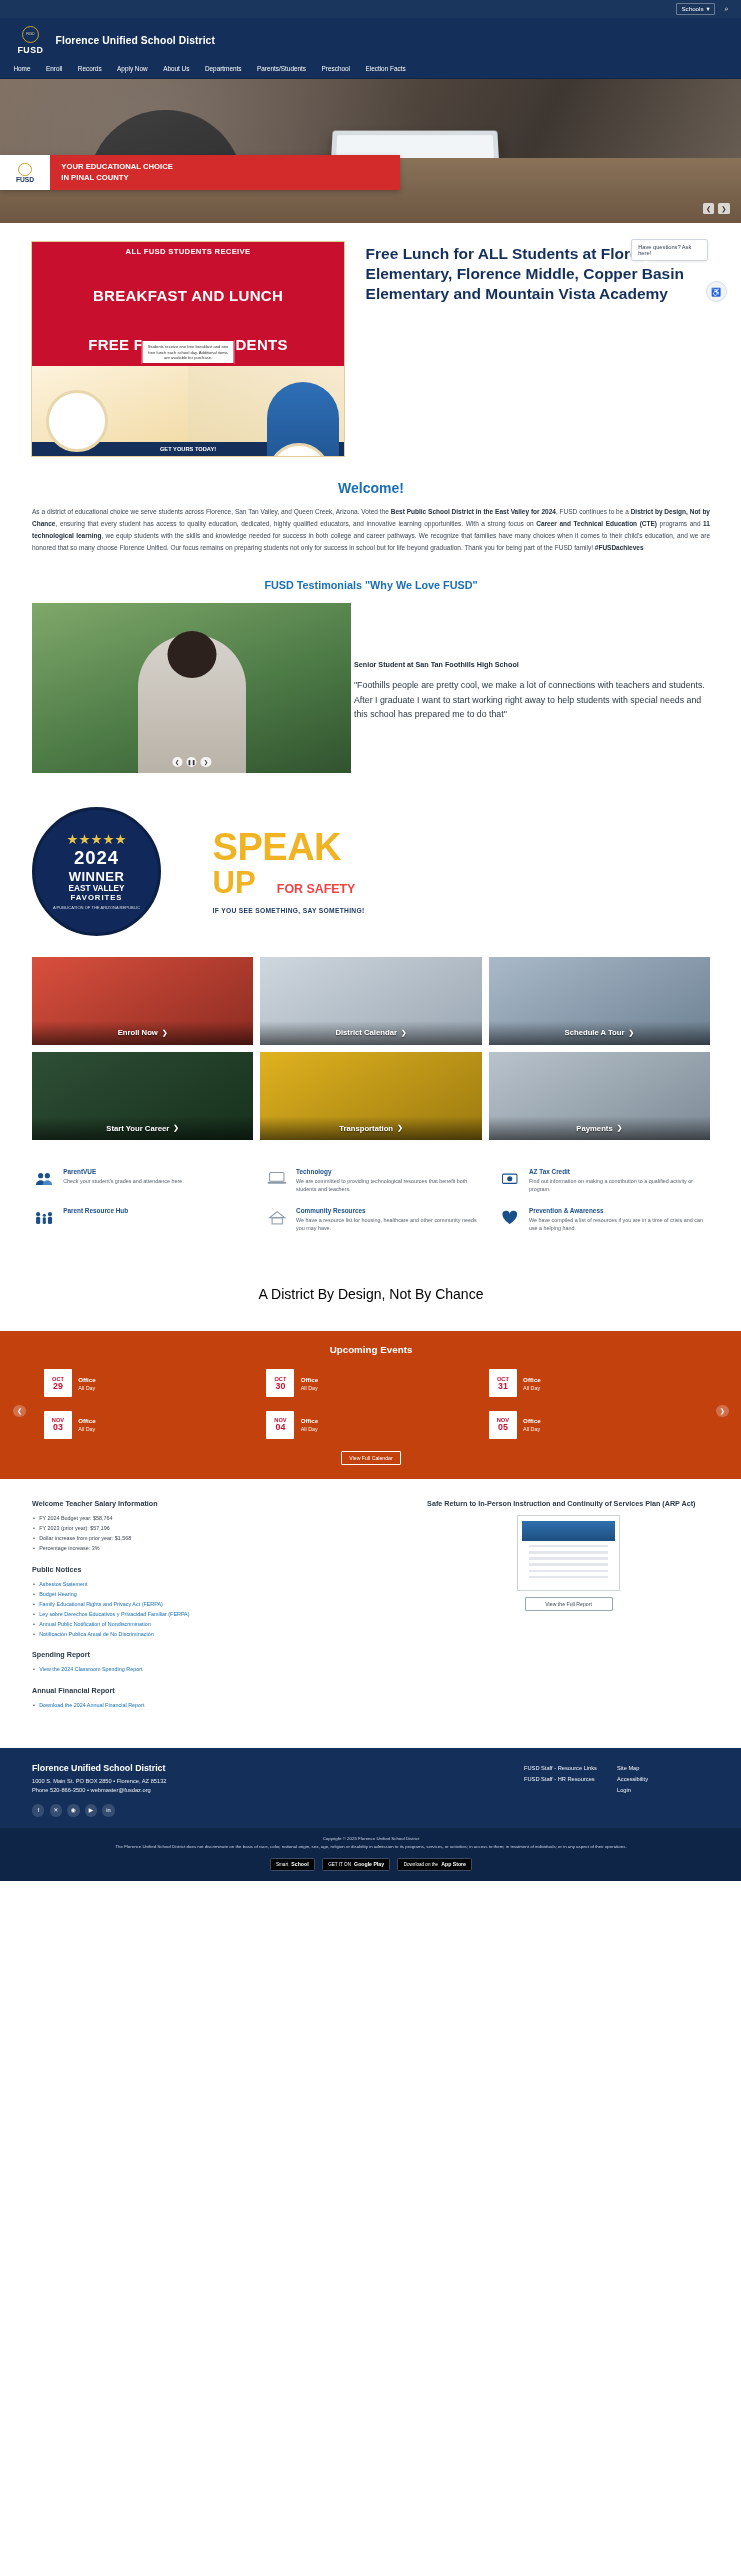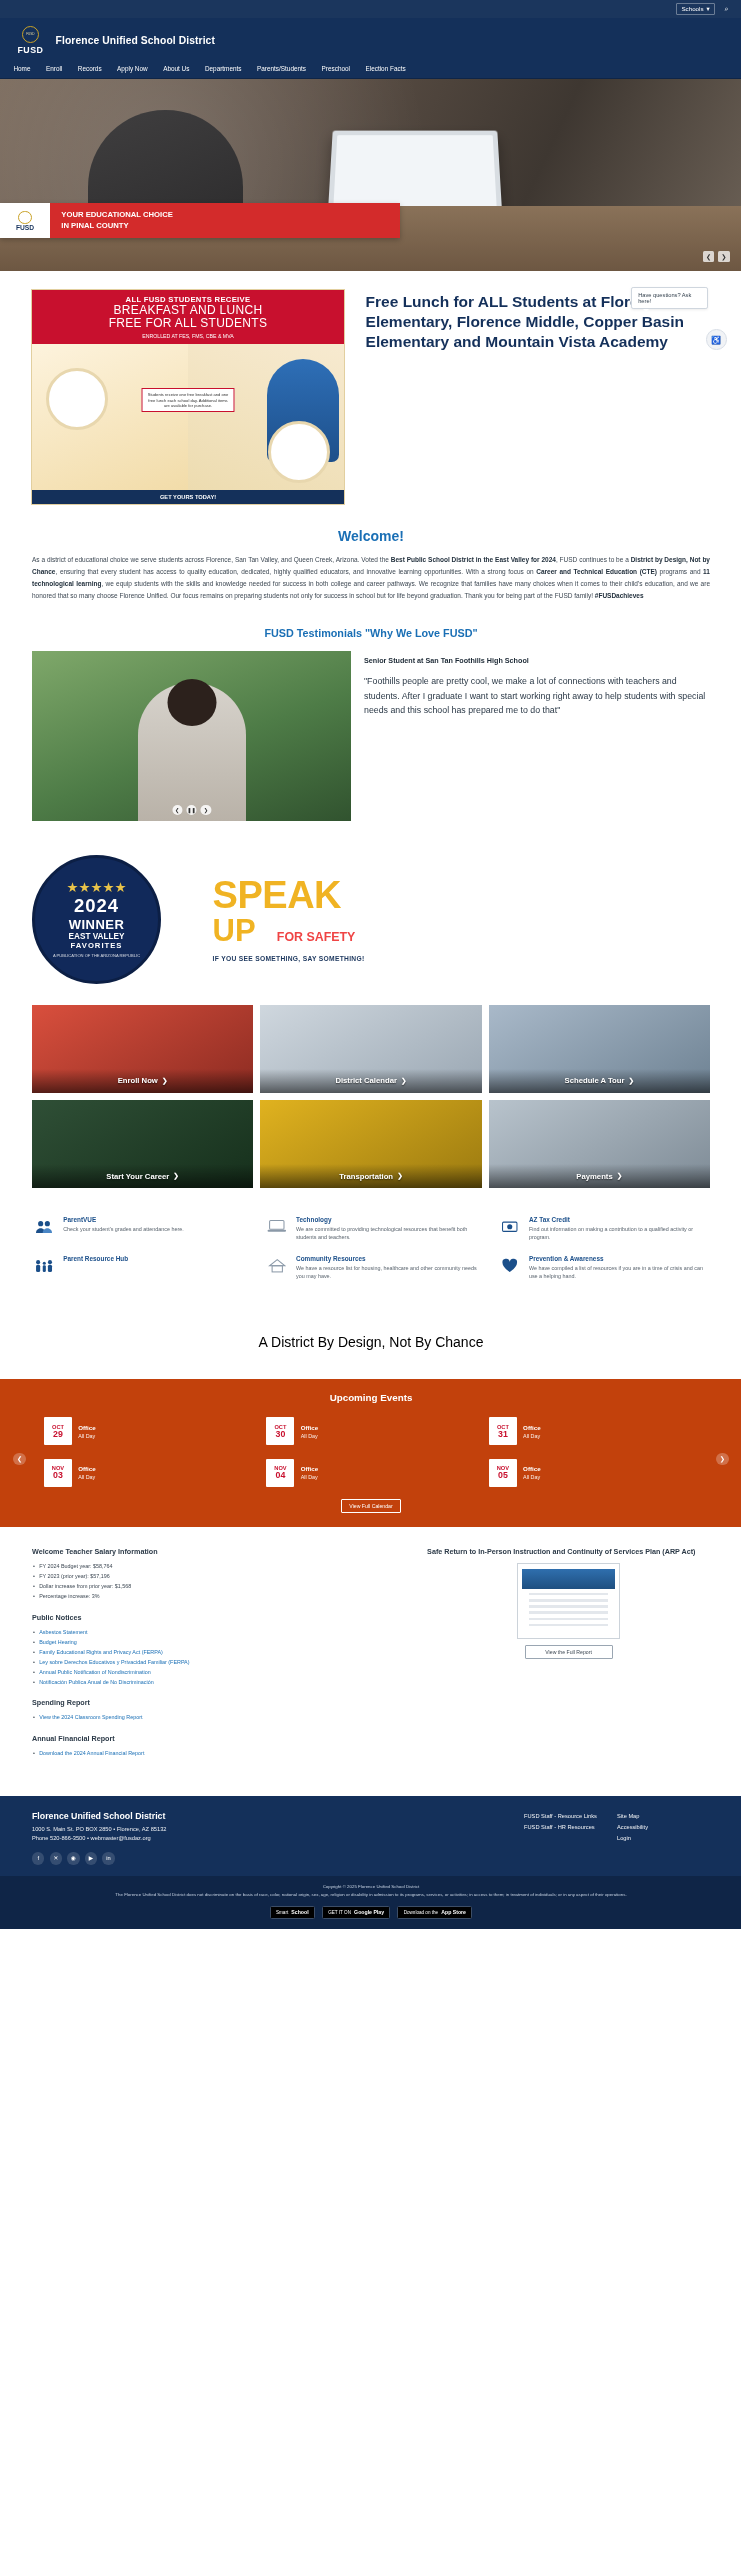--- a/index.html
+++ b/index.html
@@ -67,21 +67,21 @@
     height: 18.5px;
     border-bottom: 1.5px solid #0f2547;
   }
   .main-nav a {
     color: #fff; font-size: 6.4px; line-height: 18.5px;
   }
 
   
   .hero {
     position: relative;
-    height: 192px;
+    height: 144px;
     overflow: hidden;
     background: linear-gradient(180deg,#6f5b4b 0%, #4d4038 100%);
   }
   .hero-photo {
     position: absolute; inset: 0;
     background:
       radial-gradient(circle at 22% 42%, rgba(255,255,255,.14), transparent 45%),
       linear-gradient(115deg, #7a6a5c 0%, #5d5046 38%, #3e3731 70%, #6d6257 100%);
   }
   .hero-desk {
@@ -137,21 +137,21 @@
   }
   .flyer {
     width: 314px; height: 216px;
     background: linear-gradient(#f6e8c8,#efd9a8);
     border: 0.5px solid #e2cf9f;
     position: relative; overflow: hidden;
     display: flex; flex-direction: column;
   }
   .flyer-top { background: #c8102e; color: #fff; text-align: center; padding: 5.2px 3.1px; }
   .flyer-top .l1 { font-size: 7.7px; font-weight: bold; letter-spacing: 0.3px; }
-  .flyer-top .l2 { font-size: 12px; font-weight: normal; letter-spacing: 0.3px; line-height: 1.1; }
+  .flyer-top .l2 { font-size: 15px; font-weight: bold; letter-spacing: 0.3px; line-height: 1.1; margin-top: 32px; }
   .flyer-top .l3 { font-size: 5.2px; margin-top: 2.1px; }
   .flyer-body { flex: 1; display: flex; }
   .flyer-left, .flyer-right { flex: 1; position: relative; }
   .flyer-left {
     background: linear-gradient(160deg,#fdf3dd,#f2dca9);
   }
   .flyer-right { background: linear-gradient(200deg,#f7ead0,#eddcb0); }
   .flyer-plate {
     position: absolute; width: 62px; height: 62px; border-radius: 50%;
     background: #fff; border: 3.1px solid #e8d7ae; left: 14.4px; top: 24px;
@@ -201,21 +201,21 @@
   }
   .welcome p {
     font-size: 6.5px; line-height: 1.85; color: #3c4752; text-align: justify;
   }
   .welcome b { color: #22303d; }
 
   
   .testi-head {
     color: #1a6fb5; font-size: 10.8px; font-weight: bold; text-align: center; padding: 3.1px 0 12.4px 0;
   }
-  .testi-row { display: flex; padding: 0 32px 20.6px 32px; gap: 13px; align-items: flex-start; }
+  .testi-row { display: flex; padding: 0 32px 20.6px 32px; gap: 3px; align-items: center; }
   .testi-photo {
     width: 319px; height: 170px; position: relative; overflow: hidden;
     background: linear-gradient(160deg,#7fa86a 0%, #4e7c47 55%, #31532f 100%);
   }
   .testi-photo .person {
     position: absolute; left: 50%; transform: translateX(-50%); bottom: 0;
     width: 108px; height: 138px; background: linear-gradient(#d7d3cc,#b9b2a8);
     border-radius: 52px 52px 0 0;
   }
   .testi-photo .hair {

